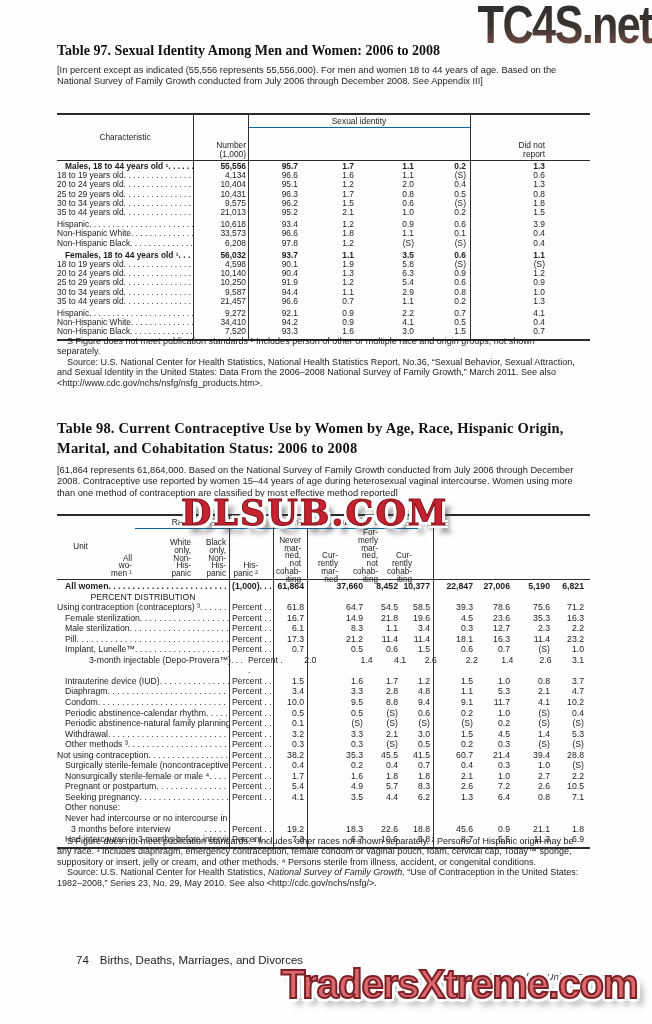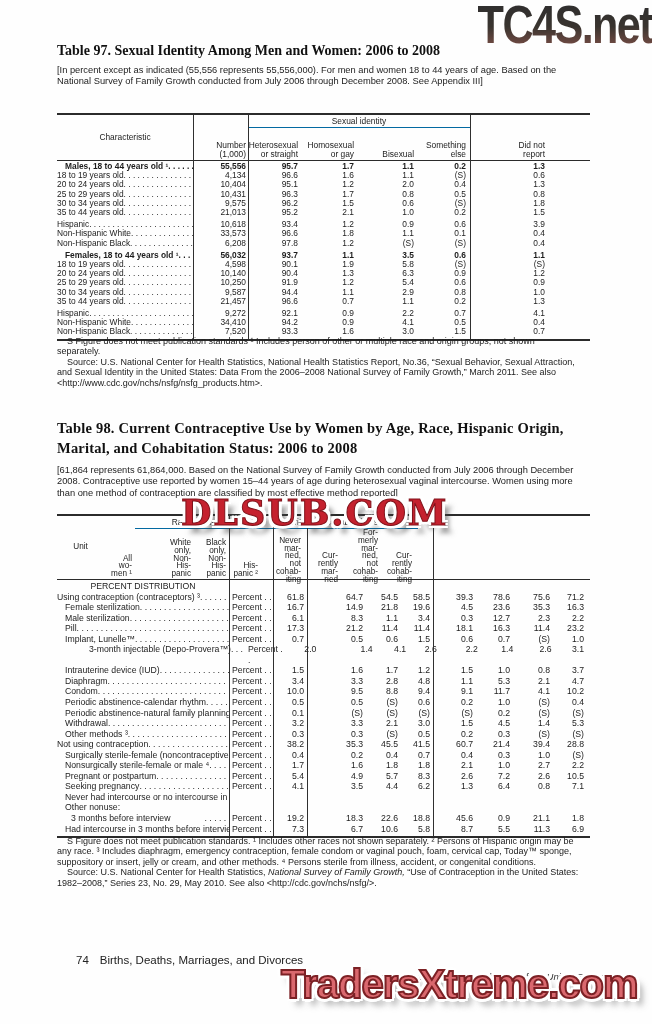--- a/index.html
+++ b/index.html
@@ -111,29 +111,20 @@
     <div class="vrule" style="left:136px"></div>
     <div class="vrule" style="left:191px"></div>
     <div class="vrule" style="left:413px"></div>
 
     <div class="hdr">
       <div class="hcell hc-center c-stub" style="width:136px">Characteristic</div>
       <div class="hcell c-num">Number
 (1,000)</div>
       <div class="group g97">
         <div class="spanner">Sexual identity</div>
-        <div class="subcells">
-          <div class="hcell c-het">Heterosexual
-or straight</div>
-          <div class="hcell c-hom">Homosexual
-or gay</div>
-          <div class="hcell c-bis">Bisexual</div>
-          <div class="hcell c-smth">Something
-else</div>
-        </div>
       </div>
       <div class="hcell c-did">Did not
 report</div>
     </div>
 
     <div class="tbody">
         <div class="row bold">
     <div class="cell c-stub" style="padding-left: 8px;">
             <span class="lbl">Males, 18 to 44 years old ¹</span>
             <span class="leader"></span>
@@ -410,20 +401,35 @@
 iting</div>
           <div class="hcell c-curcohab">Cur-
 rently
 cohab-
 iting</div>
         </div>
       </div>
     </div>
 
     <div class="tbody">
+        <div class="row bold">
+    <div class="cell c-stub" style="padding-left: 8px;">
+            <span class="lbl">All women</span>
+            <span class="leader"></span>
+          </div>
+    <div class="val c-unit">(1,000). . .</div>
+    <div class="val c-all">61,864</div>
+    <div class="val c-white">37,660</div>
+    <div class="val c-black">8,452</div>
+    <div class="val c-hisp">10,377</div>
+    <div class="val c-never">22,847</div>
+    <div class="val c-curmar">27,006</div>
+    <div class="val c-formerly">5,190</div>
+    <div class="val c-curcohab">6,821</div>
+  </div>
         <div class="row center">
     <div class="cell c-stub" style="padding-left: 0px;">
             <span class="lbl">PERCENT DISTRIBUTION</span>
           </div>
     <div class="val c-unit"></div>
     <div class="val c-all"></div>
     <div class="val c-white"></div>
     <div class="val c-black"></div>
     <div class="val c-hisp"></div>
     <div class="val c-never"></div>
@@ -696,35 +702,35 @@
     <div class="val c-white">3.5</div>
     <div class="val c-black">4.4</div>
     <div class="val c-hisp">6.2</div>
     <div class="val c-never">1.3</div>
     <div class="val c-curmar">6.4</div>
     <div class="val c-formerly">0.8</div>
     <div class="val c-curcohab">7.1</div>
   </div>
         <div class="row">
     <div class="cell c-stub" style="padding-left: 8px;">
-            <span class="lbl">Never had intercourse or no intercourse in</span>
+            <span class="lbl">Other nonuse:</span>
           </div>
     <div class="val c-unit"></div>
     <div class="val c-all"></div>
     <div class="val c-white"></div>
     <div class="val c-black"></div>
     <div class="val c-hisp"></div>
     <div class="val c-never"></div>
     <div class="val c-curmar"></div>
     <div class="val c-formerly"></div>
     <div class="val c-curcohab"></div>
   </div>
         <div class="row">
     <div class="cell c-stub" style="padding-left: 8px;">
-            <span class="lbl">Other nonuse:</span>
+            <span class="lbl">Never had intercourse or no intercourse in</span>
           </div>
     <div class="val c-unit"></div>
     <div class="val c-all"></div>
     <div class="val c-white"></div>
     <div class="val c-black"></div>
     <div class="val c-hisp"></div>
     <div class="val c-never"></div>
     <div class="val c-curmar"></div>
     <div class="val c-formerly"></div>
     <div class="val c-curcohab"></div>

